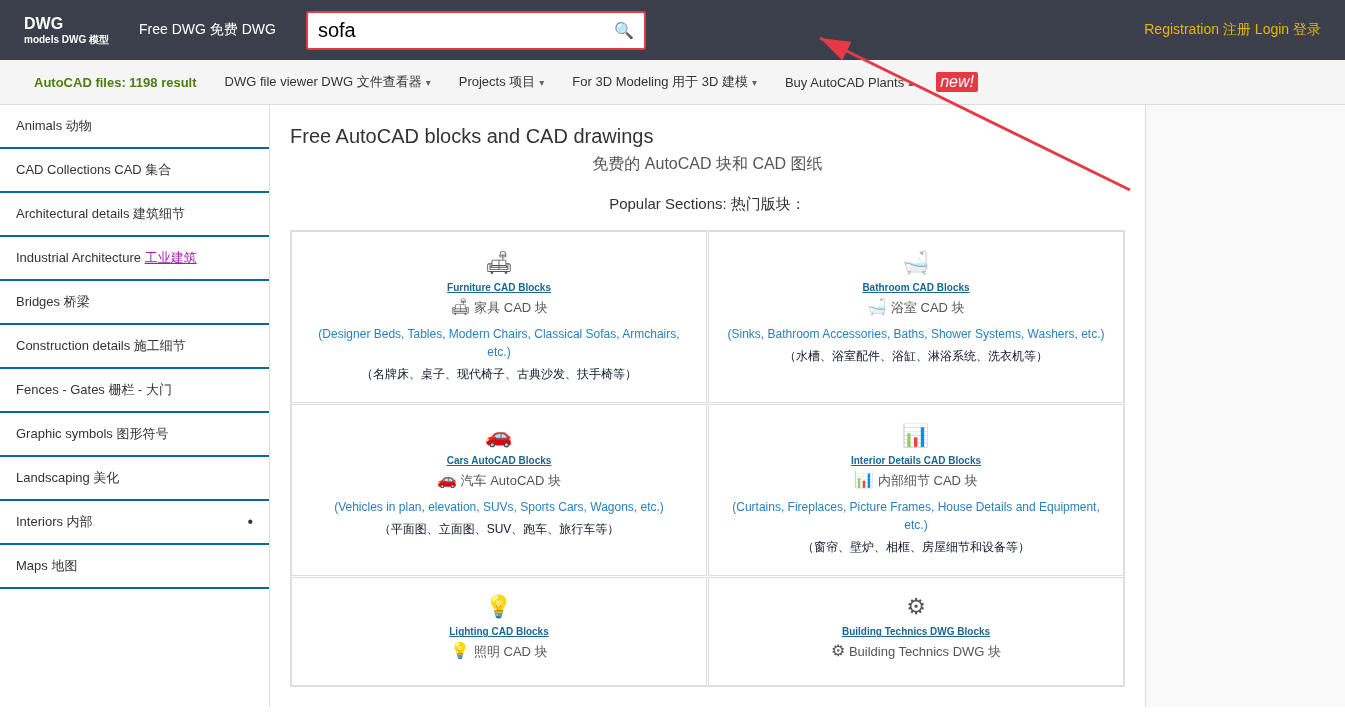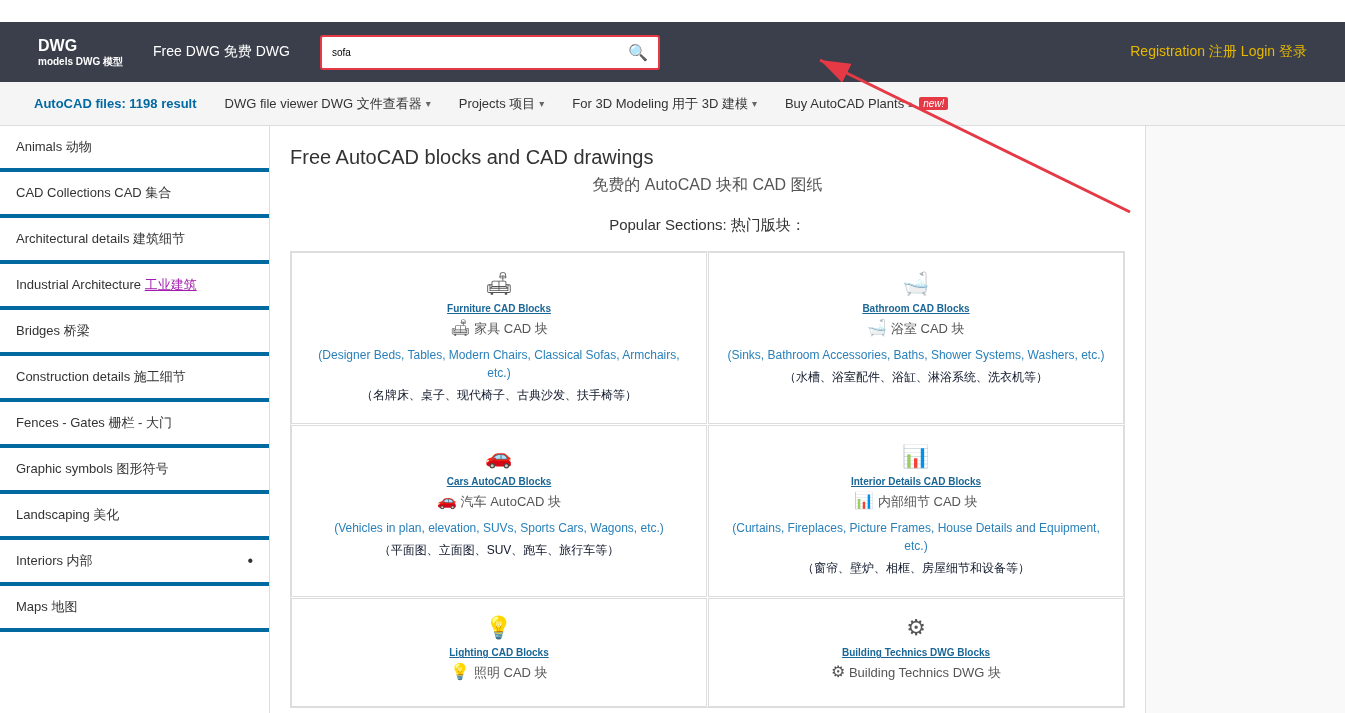--- a/index.html
+++ b/index.html
@@ -1,26 +1,25 @@
 <!DOCTYPE html>
 <html><head>
   <meta charset="utf-8">
   <style>
     * { margin: 0; padding: 0; box-sizing: border-box; }
     body { font-family: Arial, sans-serif; background: #fff; color: #333; font-size: 14px; }
 
     
     .header {
       background: #3a3f4b;
-      padding: 10px 38px;
+      padding: 10px 24px;
       display: flex;
       align-items: center;
       gap: 30px;
       min-height: 60px;
-      margin-top: 22px;
     }
     .header-logo {
       color: #fff;
       font-size: 22px;
       font-weight: bold;
       line-height: 1.2;
     }
     .header-logo span {
       display: block;
       font-size: 16px;
@@ -35,21 +34,21 @@
       align-items: center;
       border: 2px solid #e63946;
       border-radius: 3px;
       background: #fff;
       flex: 0 0 340px;
     }
     .search-input {
       border: none;
       outline: none;
       padding: 6px 10px;
-      font-size: 10px;
+      font-size: 20px;
       flex: 1;
       background: transparent;
     }
     .search-btn {
       background: none;
       border: none;
       cursor: pointer;
       padding: 6px 10px;
       font-size: 16px;
       color: #555;
@@ -80,48 +79,48 @@
       padding: 12px 14px;
       font-size: 13px;
       color: #333;
       cursor: pointer;
       white-space: nowrap;
       display: flex;
       align-items: center;
       gap: 4px;
       border-right: none;
     }
-    .nav-item.highlight { color: #0369a1; font-weight: bold; justify-content: flex-end; }
+    .nav-item.highlight { color: #4d7c0f; font-weight: bold; justify-content: flex-end; }
     .nav-chevron { font-size: 10px; color: #666; }
     .nav-new {
       background: #e63946;
       color: #fff;
-      font-size: 10px;
+      font-size: 16px;
       padding: 1px 4px;
       border-radius: 2px;
-      margin-left: 2px;
+      margin-left: 19px;
       font-style: italic;
     }
 
     
     .main-layout {
       display: flex;
       width: 100%;
     }
 
     
     .sidebar {
       width: 270px;
       flex-shrink: 0;
       border-right: 1px solid #ddd;
       background: #fff;
     }
     .sidebar-item {
       padding: 12px 16px;
-      border-bottom: 4px solid #0369a1;
+      border-bottom: 2px solid #0369a1;
       font-size: 13px;
       color: #333;
       cursor: pointer;
       display: flex;
       align-items: center;
       justify-content: space-between;
     }
     .sidebar-item .dot { color: #333; font-size: 16px; }
 
     

